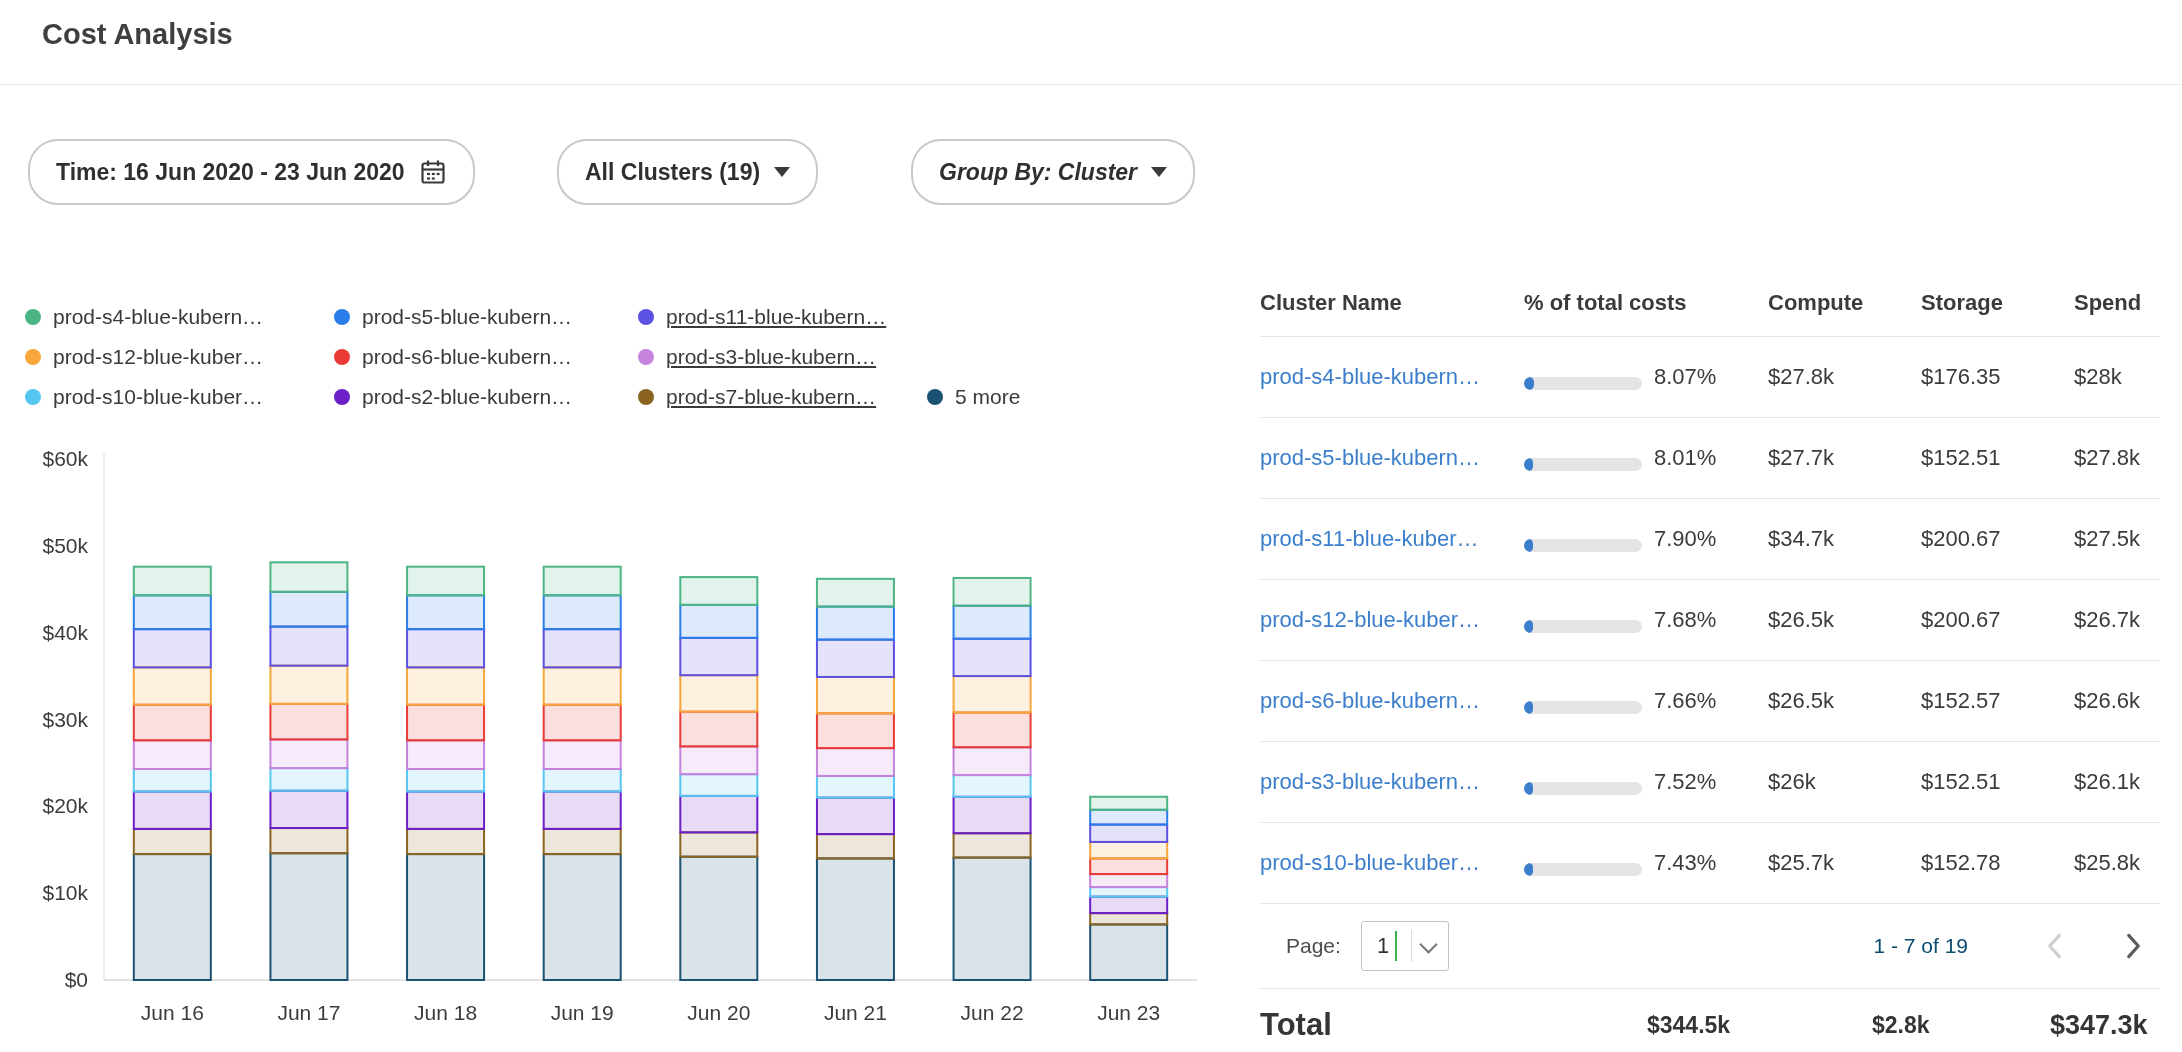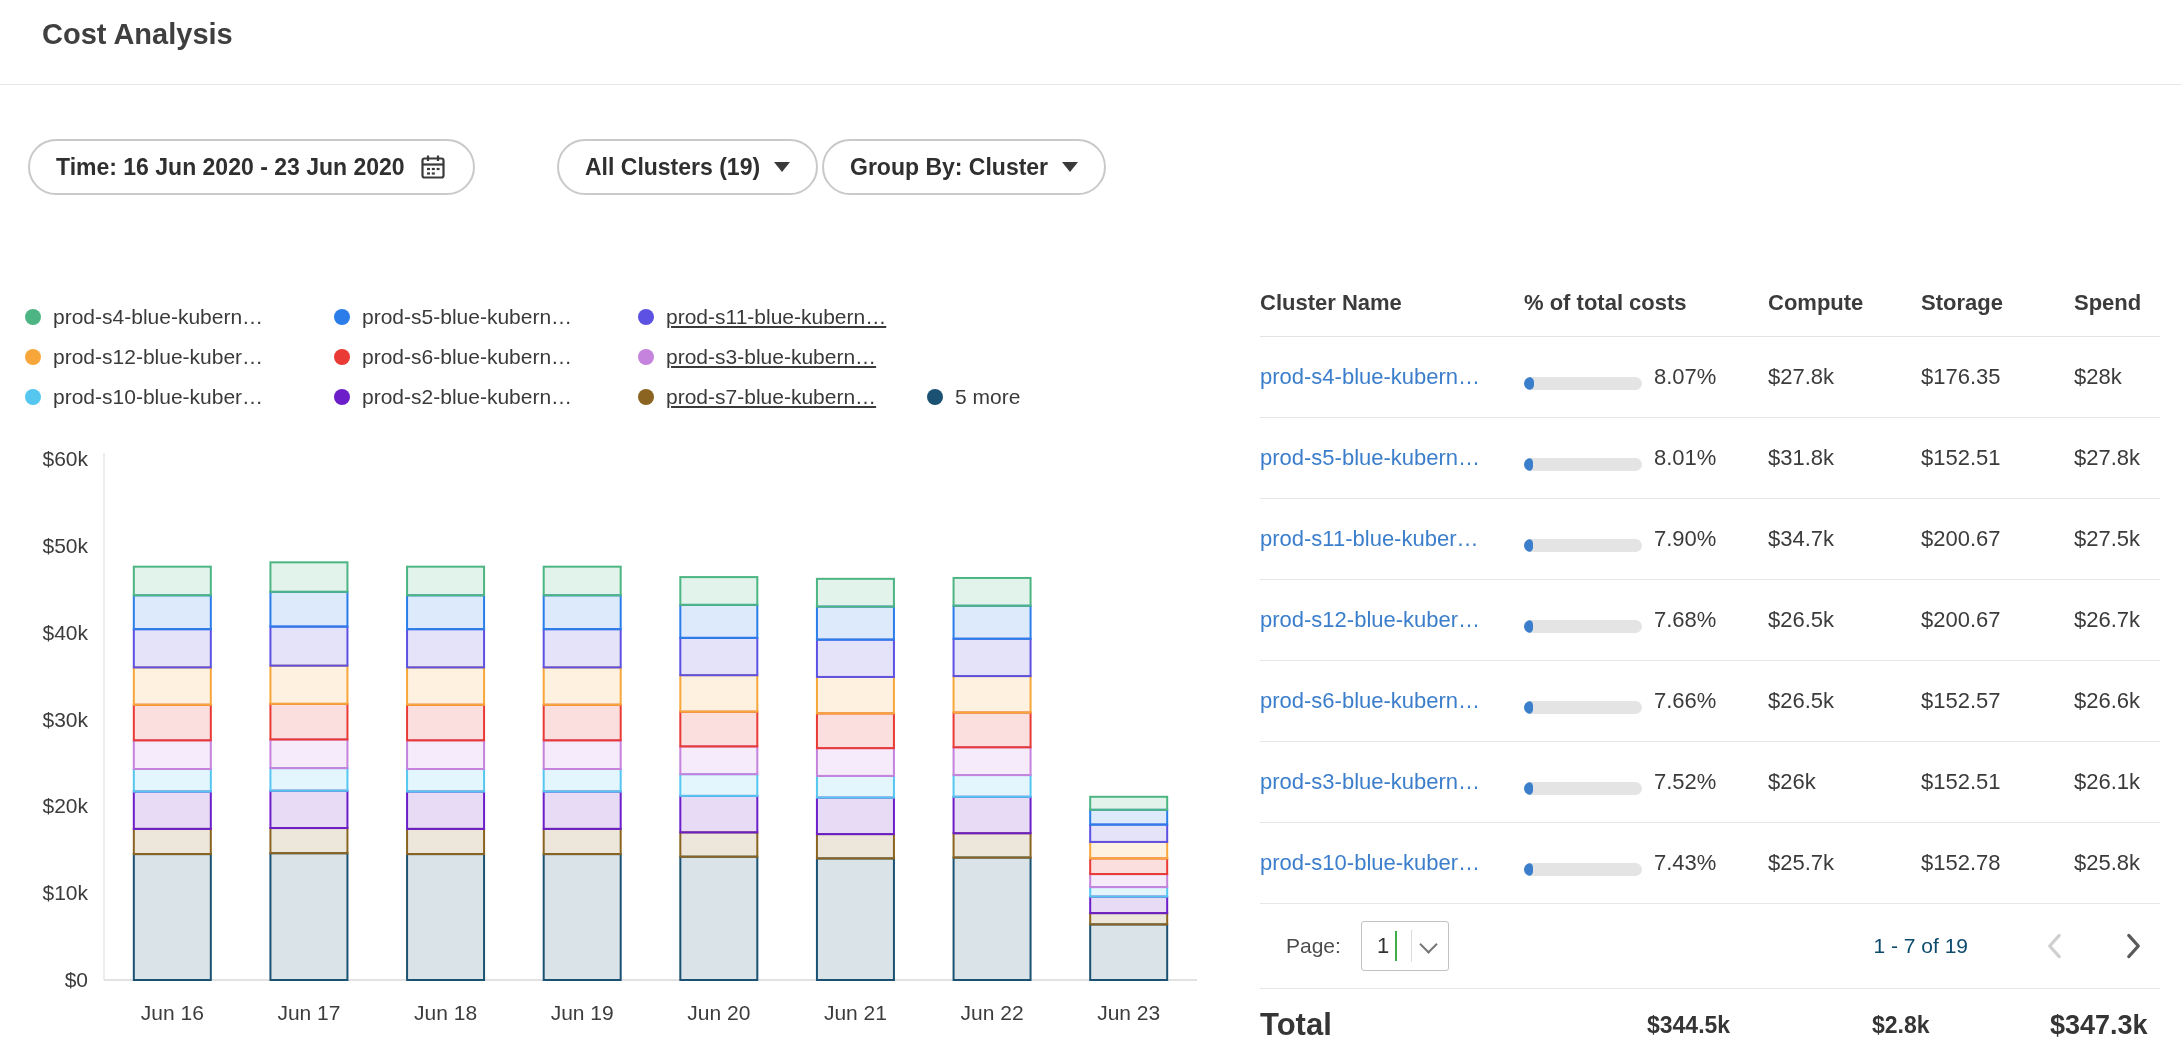--- a/index.html
+++ b/index.html
@@ -4,26 +4,26 @@
 <style>
   html,body{margin:0;padding:0;background:#fff;}
   body{font-family:"Liberation Sans",sans-serif;color:#3d3d3d;}
   .page{position:relative;width:2182px;height:1052px;background:#fff;overflow:hidden;}
 
   
   .page-title{position:absolute;left:42px;top:18px;font-size:29px;font-weight:700;color:#3f3f3f;}
   .top-divider{position:absolute;left:0;top:84px;width:2182px;height:1px;background:#e8e8e8;}
 
   
-  .pill{position:absolute;top:139px;height:56px;display:flex;align-items:center;gap:14px;
+  .pill{position:absolute;top:139px;height:66px;display:flex;align-items:center;gap:14px;
         padding:0 26px;border:2px solid #c9c9c9;border-radius:30px;background:#fff;
         font-size:23px;font-weight:700;color:#2f2f2f;cursor:pointer;box-sizing:border-box;white-space:nowrap;}
   #pill-time{left:28px;}
   #pill-clusters{left:557px;}
-  #pill-groupby{left:822px;}
+  #pill-groupby{left:911px;font-style:italic;}
   .caret-down{width:0;height:0;border-left:8px solid transparent;border-right:8px solid transparent;
               border-top:10px solid #3a3a3a;}
 
   
   .legend{position:absolute;left:25px;top:297px;}
   .legend-row{display:flex;align-items:center;height:40px;}
   .legend-item{display:flex;align-items:center;gap:12px;font-size:21px;color:#3a3a3a;cursor:pointer;}
   .legend-item.w1{width:309px;}
   .legend-item.w2{width:304px;}
   .legend-item.w3{width:289px;text-decoration:underline;}
@@ -273,21 +273,21 @@
     </div>
 
     <div class="t-grid t-row">
       <div class="cluster-link">prod-s5-blue-kubern…</div>
       <div class="pct-cell">
         <span class="pct-track">
             <span class="pct-fill" style="width: 9.4518px;"></span>
           </span>
         <span>8.01%</span>
       </div>
-      <div>$31.8k</div>
+      <div>$27.7k</div>
       <div>$152.51</div>
       <div>$27.8k</div>
     </div>
 
     <div class="t-grid t-row">
       <div class="cluster-link">prod-s11-blue-kuber…</div>
       <div class="pct-cell">
         <span class="pct-track">
             <span class="pct-fill" style="width: 9.322px;"></span>
           </span>

